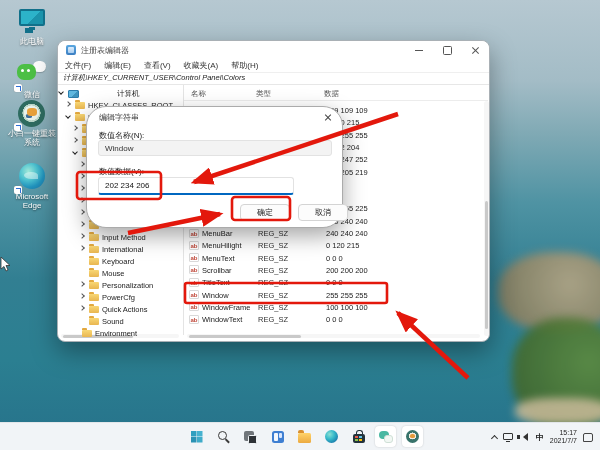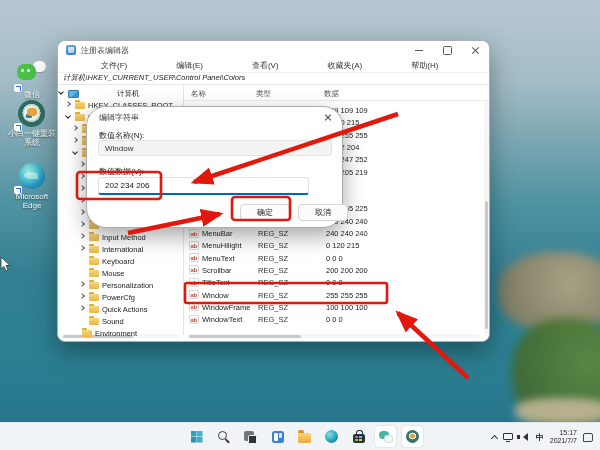--- a/index.html
+++ b/index.html
@@ -32,21 +32,21 @@
   .app-icon{position:relative;width:10px;height:10px;margin-right:5px;background:linear-gradient(#5aa7e0,#3c7fc2);border-radius:2px;}
   .app-icon::after{content:"";position:absolute;left:2px;top:2px;width:6px;height:6px;background:linear-gradient(#dbecfb,#a9cdf0);border-radius:1px;}
   .win-title{font-size:8px;color:#444;}
   .win-ctrls{position:absolute;right:0;top:0;height:18px;display:flex;}
   .wc{width:28px;height:18px;position:relative;}
   .wc-min::after{content:"";position:absolute;left:10px;top:9px;width:8px;height:1px;background:#555;}
   .wc-max::after{content:"";position:absolute;left:10px;top:5px;width:7px;height:7px;border:1px solid #555;border-radius:1.5px;}
   .wc-close::before,.wc-close::after{content:"";position:absolute;left:10px;top:9px;width:9px;height:1px;background:#555;}
   .wc-close::before{transform:rotate(45deg);} .wc-close::after{transform:rotate(-45deg);}
   .menubar{position:absolute;left:0;top:18px;right:0;height:13px;display:flex;align-items:center;padding-left:5px;gap:9px;color:#333;}
-  .menu-item{padding:0 2px;margin-left:36px;}
+  .menu-item{padding:0 2px;}
   .addressbar{position:absolute;left:0;top:31px;right:0;height:13px;display:flex;padding-left:5px;border-top:1px solid #efefef;border-bottom:1px solid #e7e7e7;color:#222;font-size:7.5px;font-style:italic;}
   .pane-divider{position:absolute;left:125px;top:44px;bottom:6px;width:1px;background:#e4e4e4;}
 
   .tree-row{position:absolute;left:0;width:125px;height:12px;}
   .chev{position:absolute;top:3px;width:4px;height:4px;border-right:1.1px solid #555;border-bottom:1.1px solid #555;}
   .chev.collapsed{transform:rotate(-45deg);}
   .chev.expanded{transform:rotate(45deg);border-color:#222;}
   .ico-folder{position:absolute;top:2.5px;width:10px;height:7px;background:linear-gradient(#f8d775,#e9b650);border-radius:1px;}
   .ico-folder::before{content:"";position:absolute;top:-2px;left:0;width:5px;height:2px;background:#e3a93f;border-radius:1px 1px 0 0;}
   .ico-computer{position:absolute;top:2.5px;width:11px;height:8px;background:linear-gradient(135deg,#5fb7df 0 55%,#3e93bd 55%);border:1px solid #2c7cab;border-radius:1px;}
@@ -66,21 +66,21 @@
   .hs-left .thumb{left:2px;width:70px;} .hs-right .thumb{left:2px;width:112px;}
 
   
   .dialog{position:absolute;left:86px;top:106px;width:257px;height:122px;background:#fff;border:1px solid #ababab;border-radius:20px;box-shadow:0 8px 22px rgba(0,0,0,.35);z-index:10;font-size:8px;color:#222;}
   .dlg-title{position:absolute;left:12px;top:5px;font-size:8px;color:#333;}
   .dlg-close{position:absolute;right:8px;top:4px;width:12px;height:12px;}
   .dlg-close::before,.dlg-close::after{content:"";position:absolute;left:2px;top:5.5px;width:8px;height:1px;background:#444;}
   .dlg-close::before{transform:rotate(45deg);} .dlg-close::after{transform:rotate(-45deg);}
   .dlg-label{position:absolute;left:12px;font-size:8px;color:#222;}
   .dlg-field{position:absolute;left:11px;width:234px;height:16px;background:#f3f3f3;border:1px solid #e2e2e2;border-radius:3px;line-height:15px;padding-left:6px;color:#333;}
-  .dlg-input{position:absolute;left:11px;top:70px;width:211px;height:18px;background:#fff;border:1px solid #e2e2e2;border-bottom:2px solid #0067c0;border-radius:3px;padding:0 0 0 6px;font-size:8px;color:#111;outline:none;}
+  .dlg-input{position:absolute;left:11px;top:70px;width:196px;height:18px;background:#fff;border:1px solid #e2e2e2;border-bottom:2px solid #0067c0;border-radius:3px;padding:0 0 0 6px;font-size:8px;color:#111;outline:none;}
   .dlg-btn{position:absolute;top:97px;width:50px;height:17px;background:#fcfcfc;border:1px solid #d4d4d4;border-radius:4px;text-align:center;line-height:15px;font-size:8px;color:#222;}
   .btn-ok{left:153px;} .btn-cancel{left:211px;}
 
   
   .taskbar{position:absolute;left:0;right:0;bottom:0;height:28px;background:#f1f4f7;border-top:1px solid #e3e6ea;z-index:20;}
   .tb-icons{position:absolute;left:186px;top:3px;display:flex;align-items:center;gap:6px;}
   .tbi{width:21px;height:21px;display:flex;align-items:center;justify-content:center;border-radius:4px;}
   .tbi.running{background:#fff;box-shadow:0 0 2px rgba(0,0,0,.18);}
   .i-start{width:12px;height:12px;background:
     linear-gradient(#2f9fc0,#2f9fc0) 0 0/5.5px 5.5px no-repeat,
@@ -126,20 +126,26 @@
   .cursor{position:absolute;left:0;top:256px;z-index:45;}
 </style>
 </head>
 <body>
 
 <div class="screen">
   <div class="cliff"></div>
   <div class="hill"></div>
   <div class="sand"></div>
 
+  <div class="dicon" style="top:8px;">
+    <div class="dart">
+        <span class="d-pc"></span>
+      </div>
+    <div>此电脑</div>
+  </div>
   <div class="dicon" style="top:100px;">
     <div class="dart">
         <span class="d-xiaobai"></span>
       <span class="sc"></span>
       </div>
     <div>小白一键重装系统</div>
   </div>
   <div class="dicon" style="top:61px;">
     <div class="dart">
       <span class="d-wechat-w"></span>

